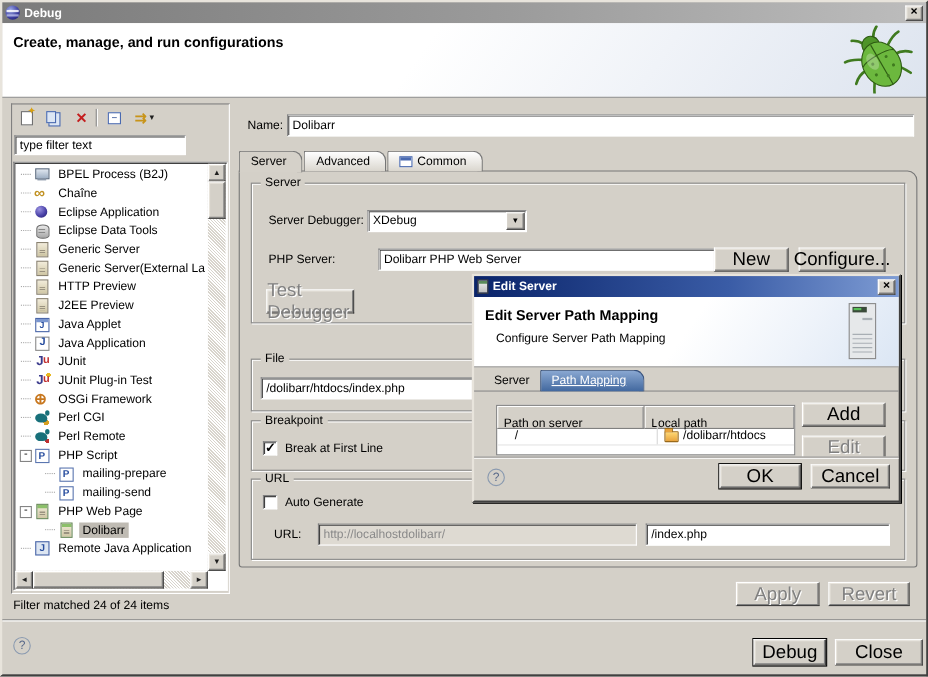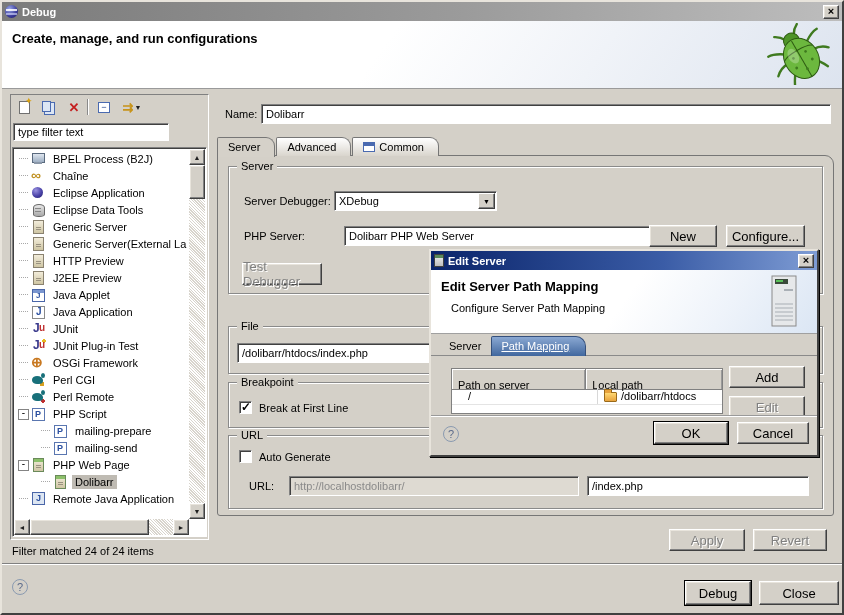--- a/index.html
+++ b/index.html
@@ -7,21 +7,21 @@
   .window {
     position: relative; width: 844px; height: 615px;
     background: #d4d0c8; overflow: hidden;
     font-family: "Liberation Sans", sans-serif; font-size: 11px; color: #000;
     border: 2px solid; border-color: #e8e4dc #404040 #404040 #e8e4dc;
   }
   
   .raised { background:#d4d0c8; border:1px solid; border-color:#ffffff #404040 #404040 #ffffff;
             box-shadow: inset -1px -1px 0 #808080, inset 1px 1px 0 #e8e4dc; }
   .btn { position:absolute; display:flex; align-items:center; justify-content:center;
-         font-family:"Liberation Sans",sans-serif; font-size:13px; cursor:default;
+         font-family:"Liberation Sans",sans-serif; font-size:17px; cursor:default;
          background:#d4d0c8; border:1px solid; border-color:#ffffff #404040 #404040 #ffffff;
          box-shadow: inset -1px -1px 0 #808080, inset 1px 1px 0 #e8e4dc; }
   .btn.default { box-shadow: inset -1px -1px 0 #808080, inset 1px 1px 0 #e8e4dc, 0 0 0 1px #000; }
   .btn.disabled { color:#808080; text-shadow:1px 1px 0 #fff; }
   .field { position:absolute; height:20px; font-family:"Liberation Sans",sans-serif; font-size:11px;
            background:#fff; border:1px solid; border-color:#808080 #ffffff #ffffff #808080;
            box-shadow: inset 1px 1px 0 #404040; padding:0 4px; color:#000; }
   .field.disabled { background:#dedad2; color:#8a8a8a; }
   .group { position:absolute; border:1px solid #8a8a8a; box-shadow: inset 1px 1px 0 #fff, 1px 1px 0 #fff; }
   .legend { position:absolute; top:-7px; left:8px; background:#d4d0c8; padding:0 4px; }
@@ -381,21 +381,21 @@
           <span class="common-tab-icon"></span>
           <span>Common</span>
         </span>
     </div>
 
     <div class="tabbody">
 
       <div class="group" style="left:10px;top:10px;width:595px;height:128px;">
         <span class="legend">Server</span>
         <span class="label" style="left:15px;top:28px;">Server Debugger:</span>
-        <div class="combo" style="left:105px;top:24px;width:163px;">
+        <div class="combo" style="left:105px;top:24px;width:145px;">
           <span>XDebug</span>
           <span class="arrow">▼</span>
         </div>
         <span class="label" style="left:15px;top:63px;">PHP Server:</span>
         <div class="combo" style="left:115px;top:59px;width:329px;">
           <span>Dolibarr PHP Web Server</span>
           <span class="arrow">▼</span>
         </div>
         <span class="btn" style="left:420px;top:58px;width:68px;height:22px;">New</span>
         <span class="btn" style="left:497px;top:58px;width:79px;height:22px;">Configure...</span>

